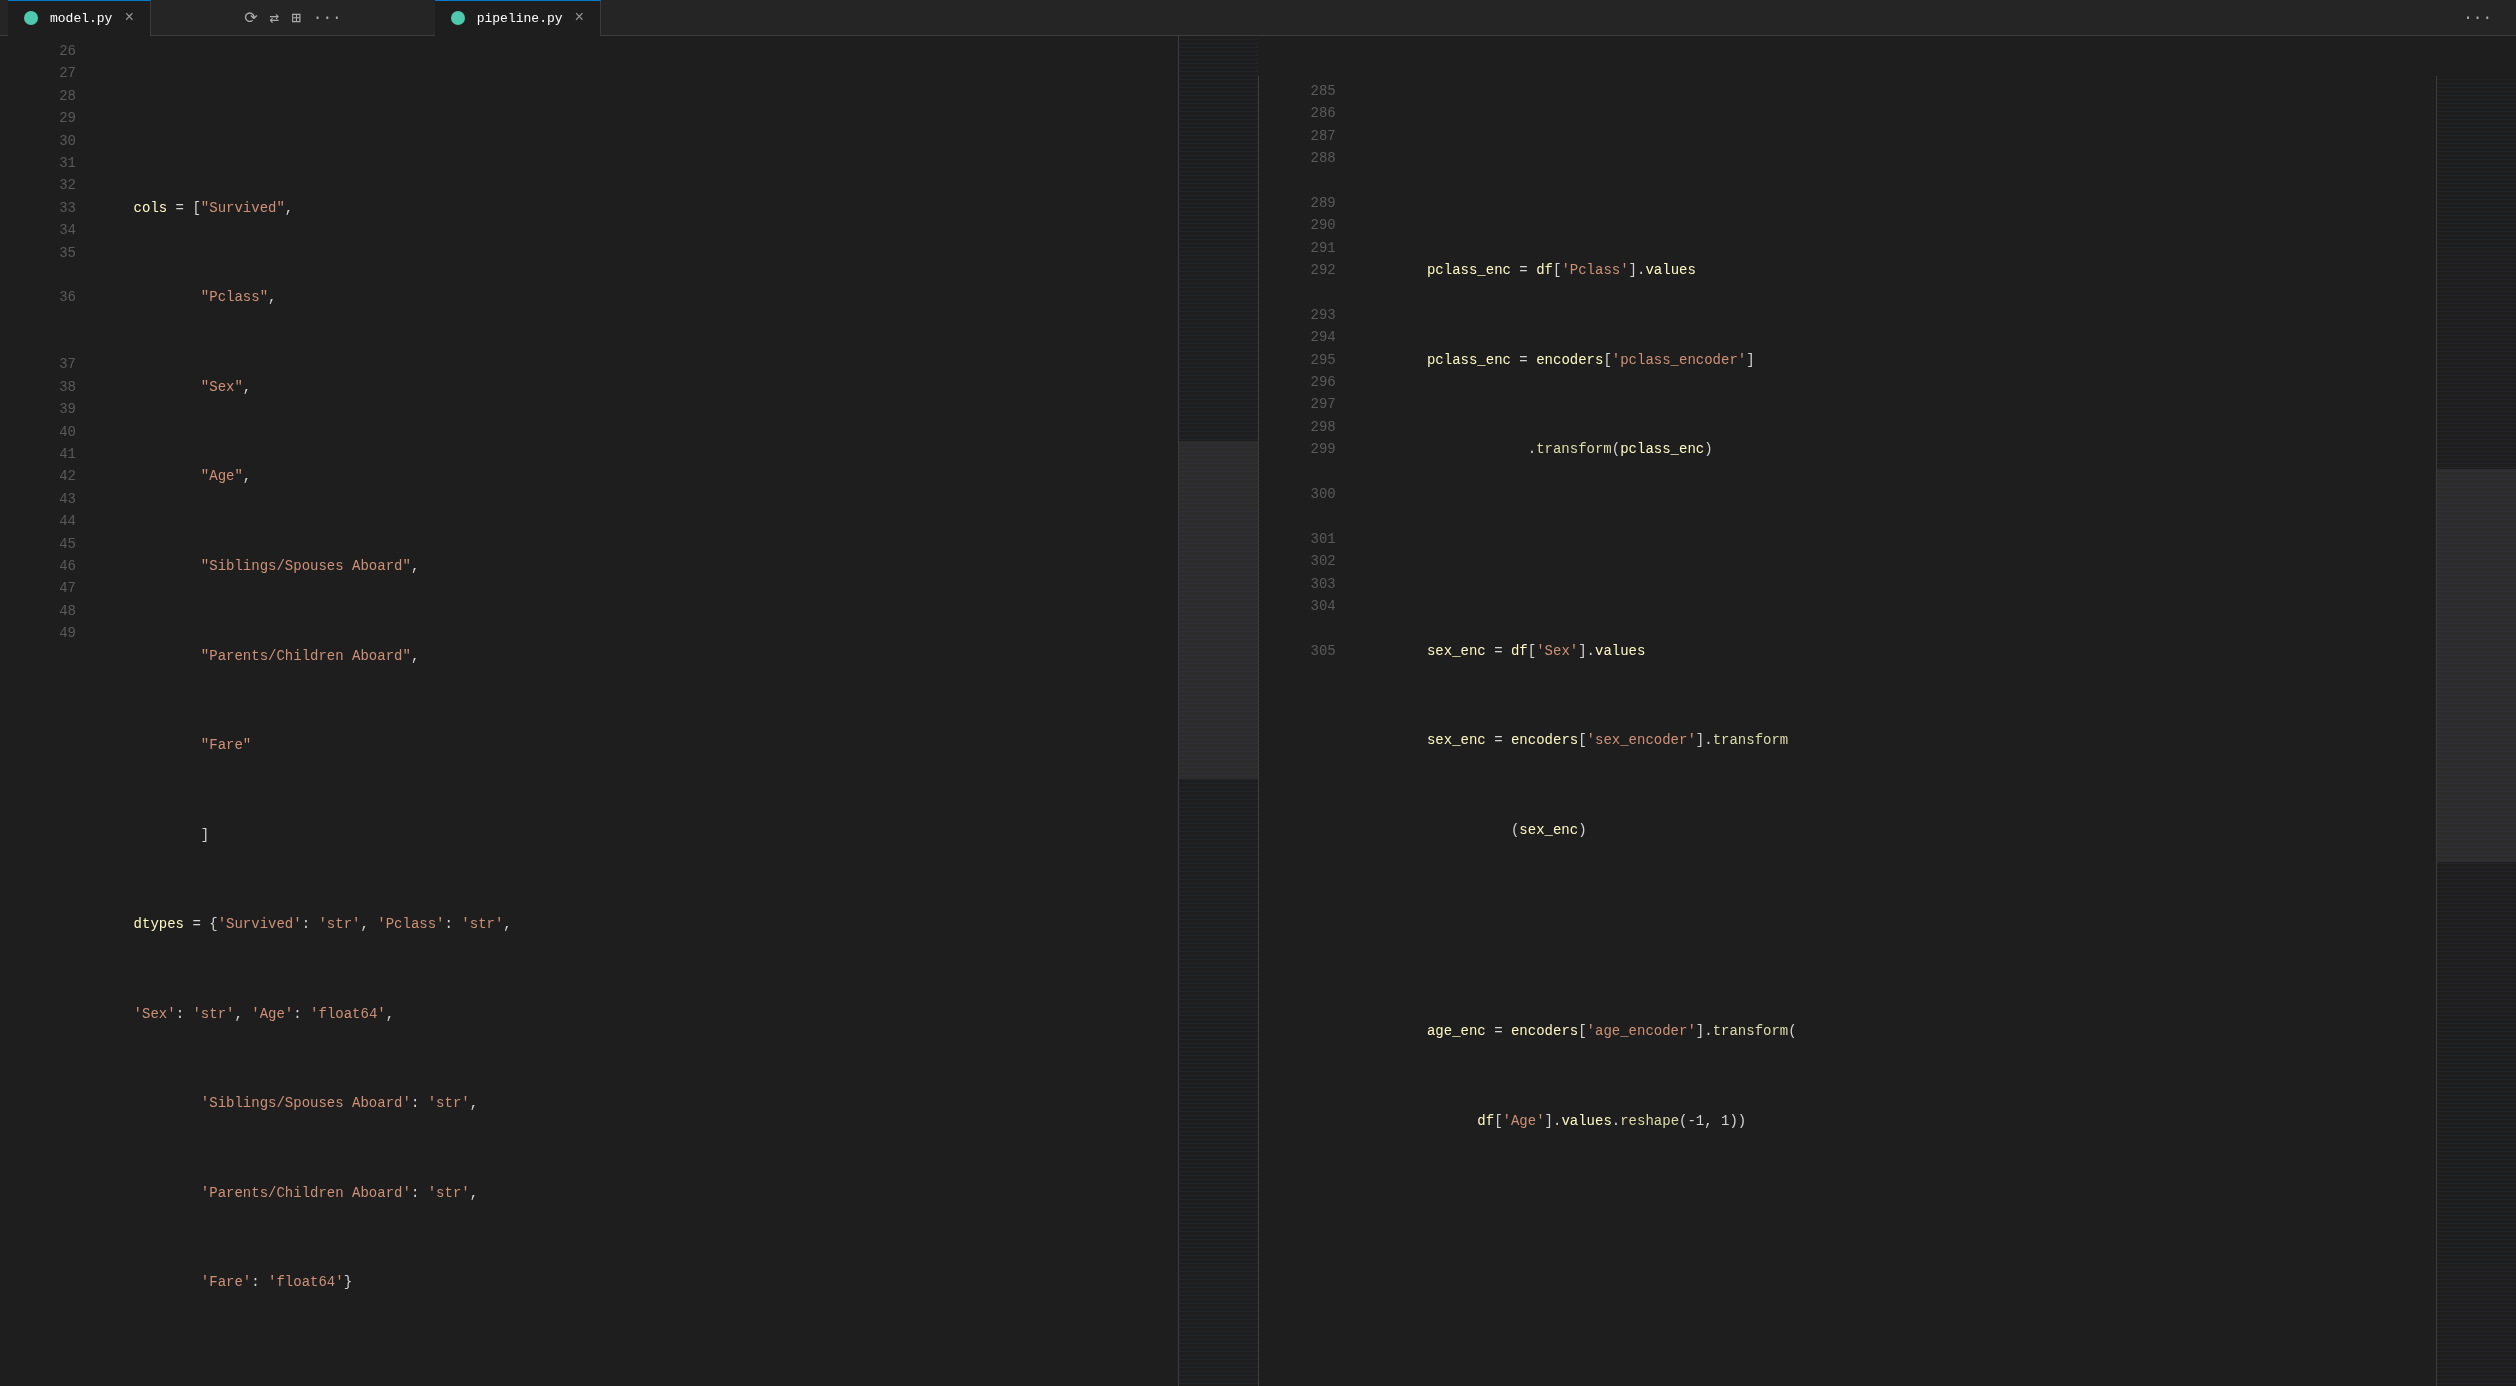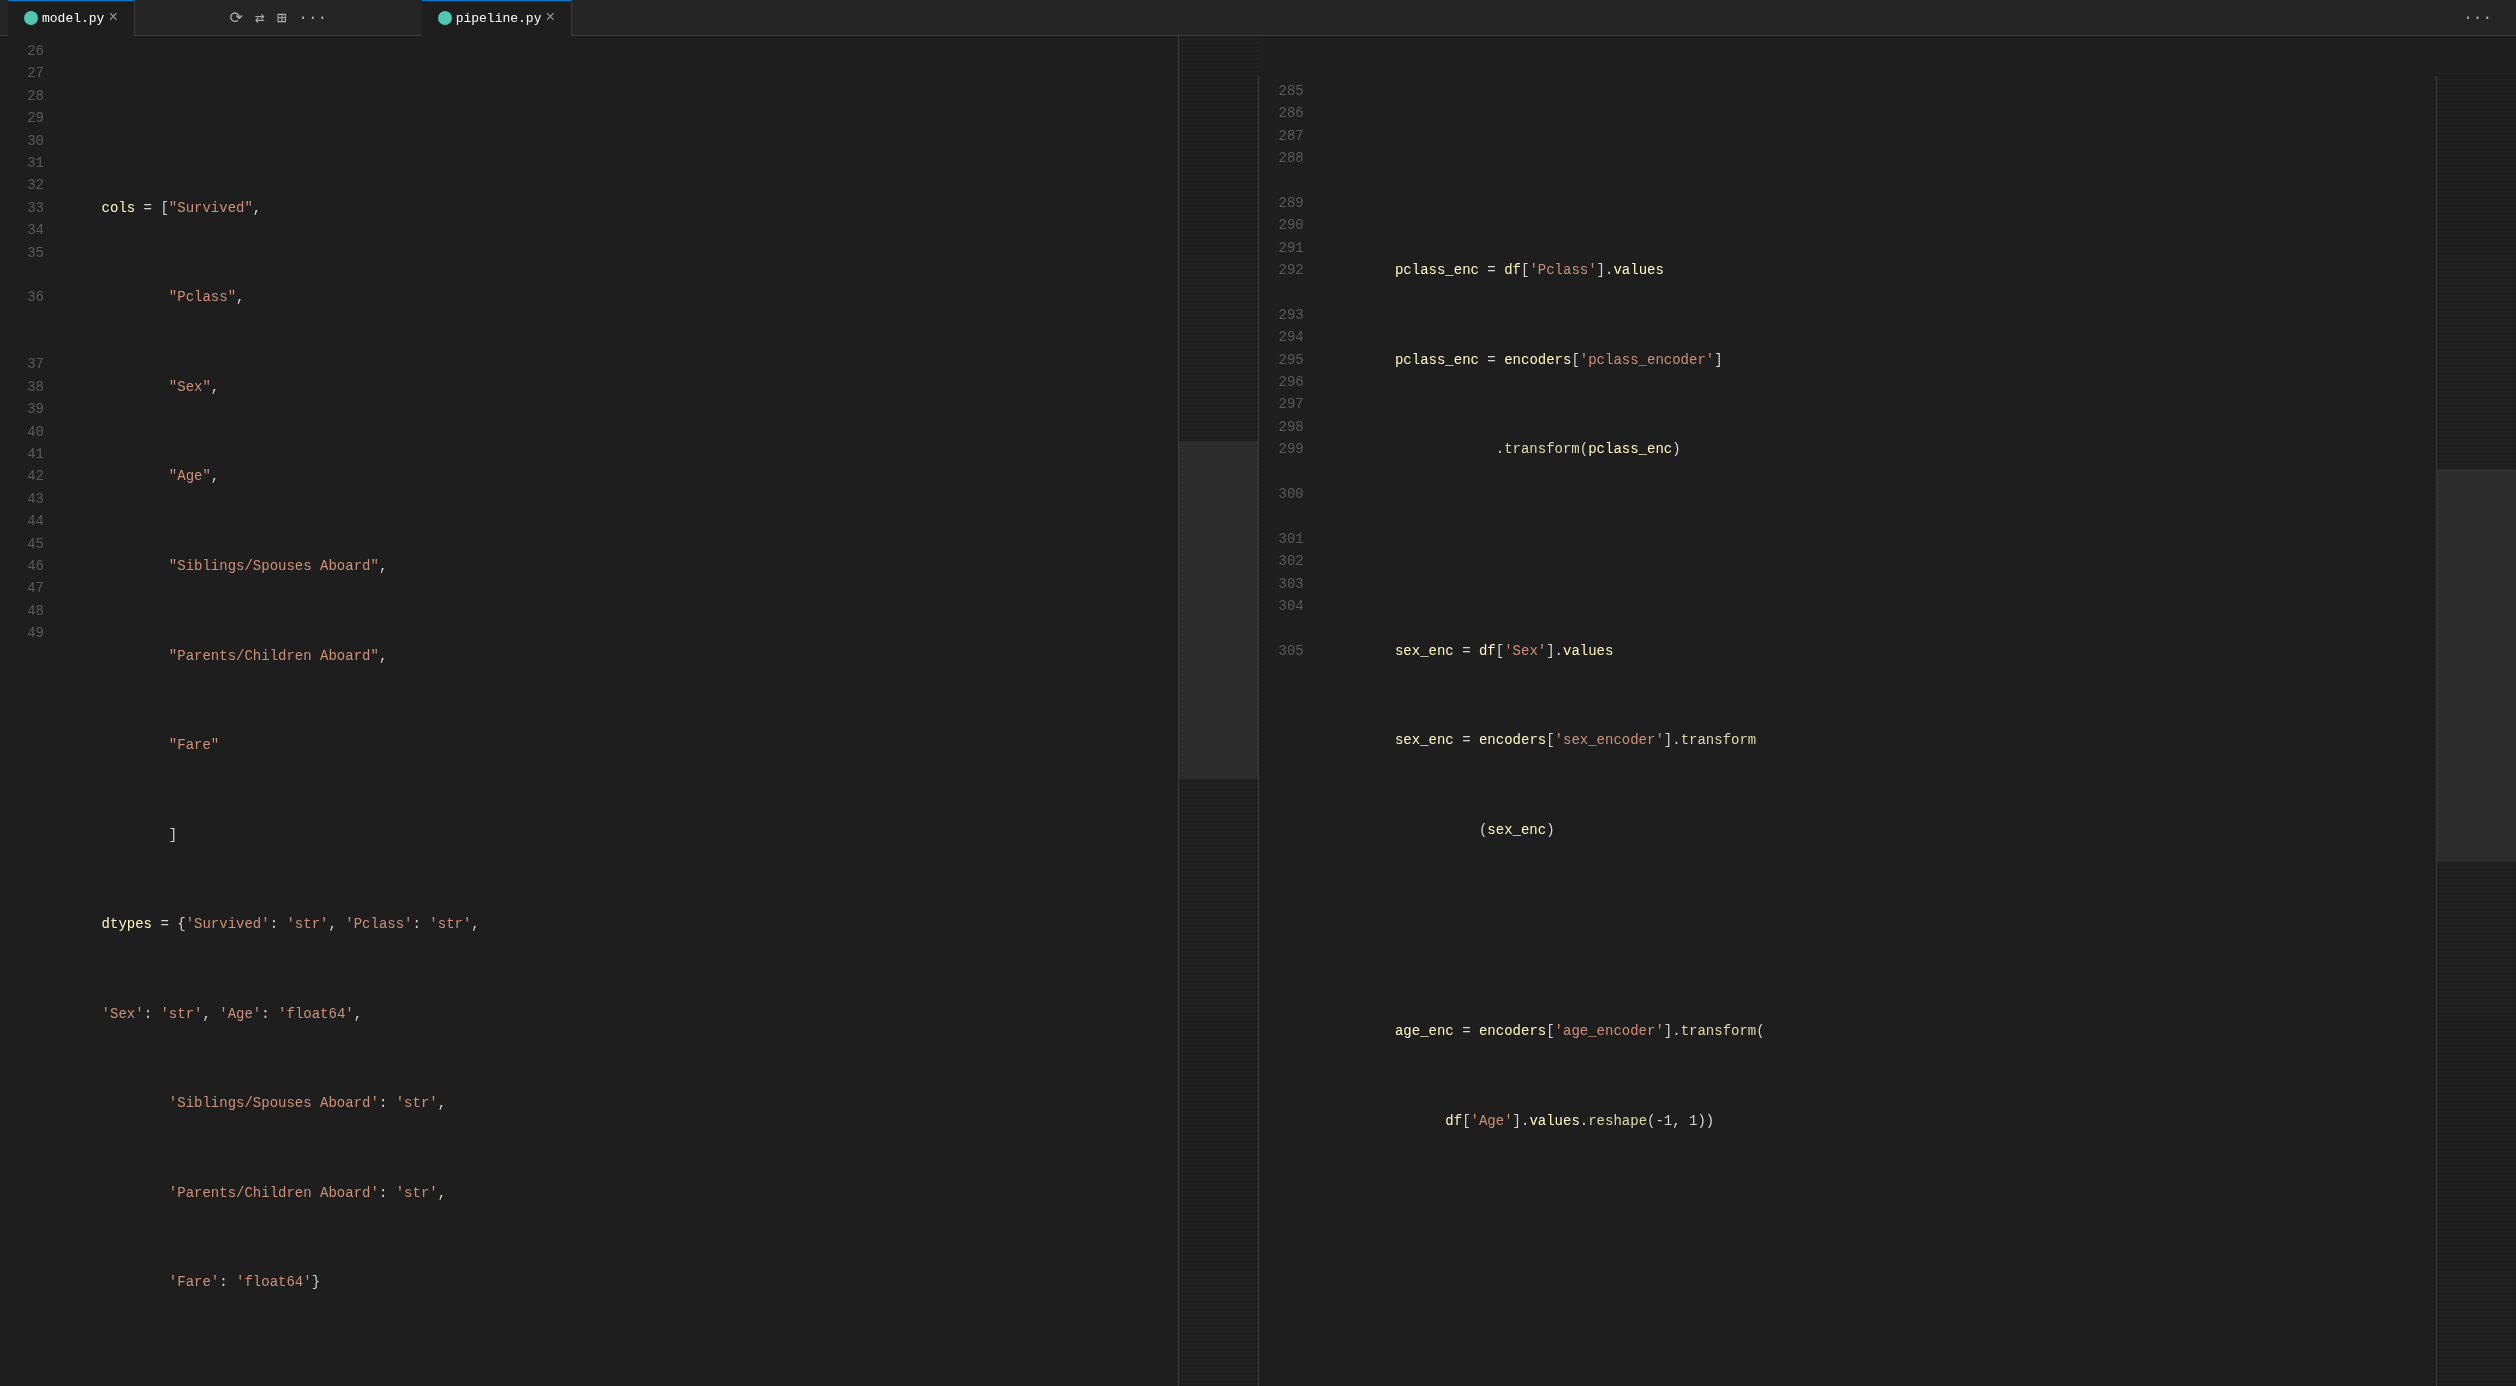--- a/index.html
+++ b/index.html
@@ -35,21 +35,21 @@
       gap: 0;
     }
 
     .tab {
       display: flex;
       align-items: center;
       padding: 0 16px;
       height: 36px;
       cursor: pointer;
       font-size: 13px;
-      gap: 4px;
+      gap: 12px;
       border-right: 1px solid #3c3c3c;
     }
 
     .tab.active {
       background: #1e1e1e;
       color: #ffffff;
       border-top: 1px solid #007acc;
     }
 
     .tab-icon {
@@ -103,20 +103,21 @@
 
     .editor-pane + .editor-pane {
       border-left: 1px solid #3c3c3c;
       margin-top: 40px;
     }
 
     .code-area {
       display: flex;
       height: 100%;
       overflow: hidden;
+      padding-left: 32px;
     }
 
     .line-numbers {
       min-width: 60px;
       padding: 0 16px 0 20px;
       background: #1e1e1e;
       color: #5a5a5a;
       text-align: right;
       user-select: none;
       line-height: 1.6;

